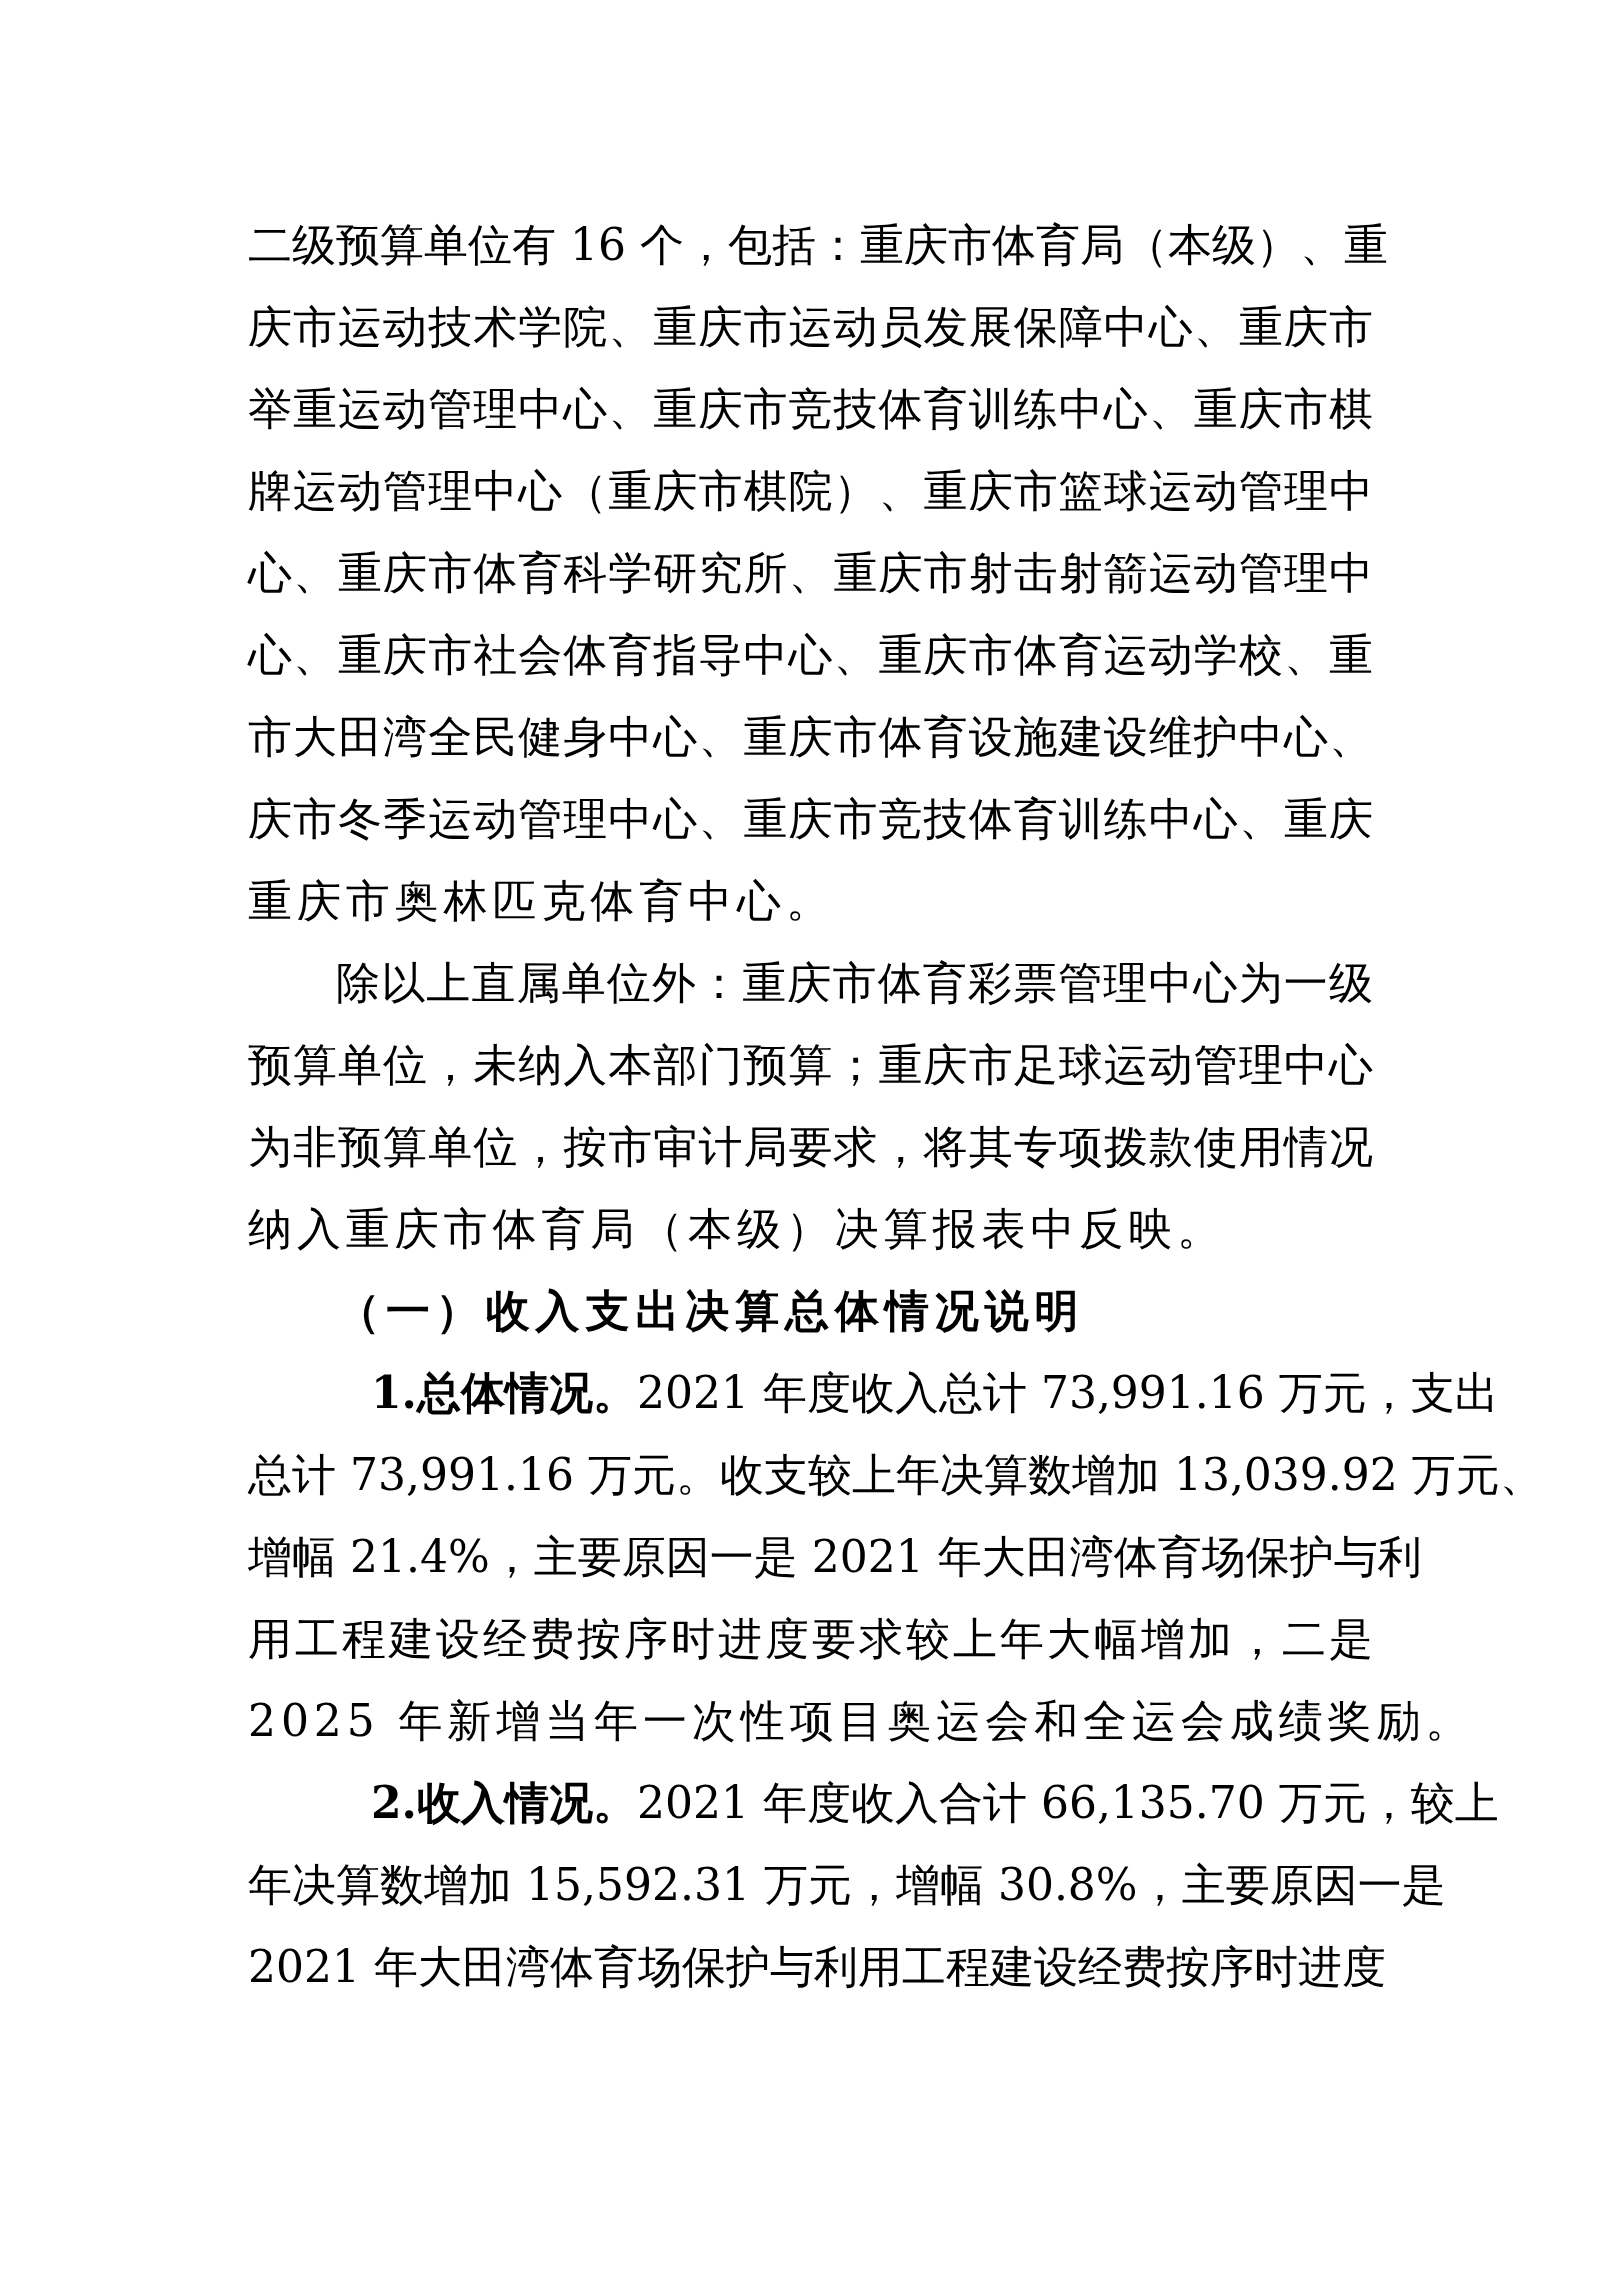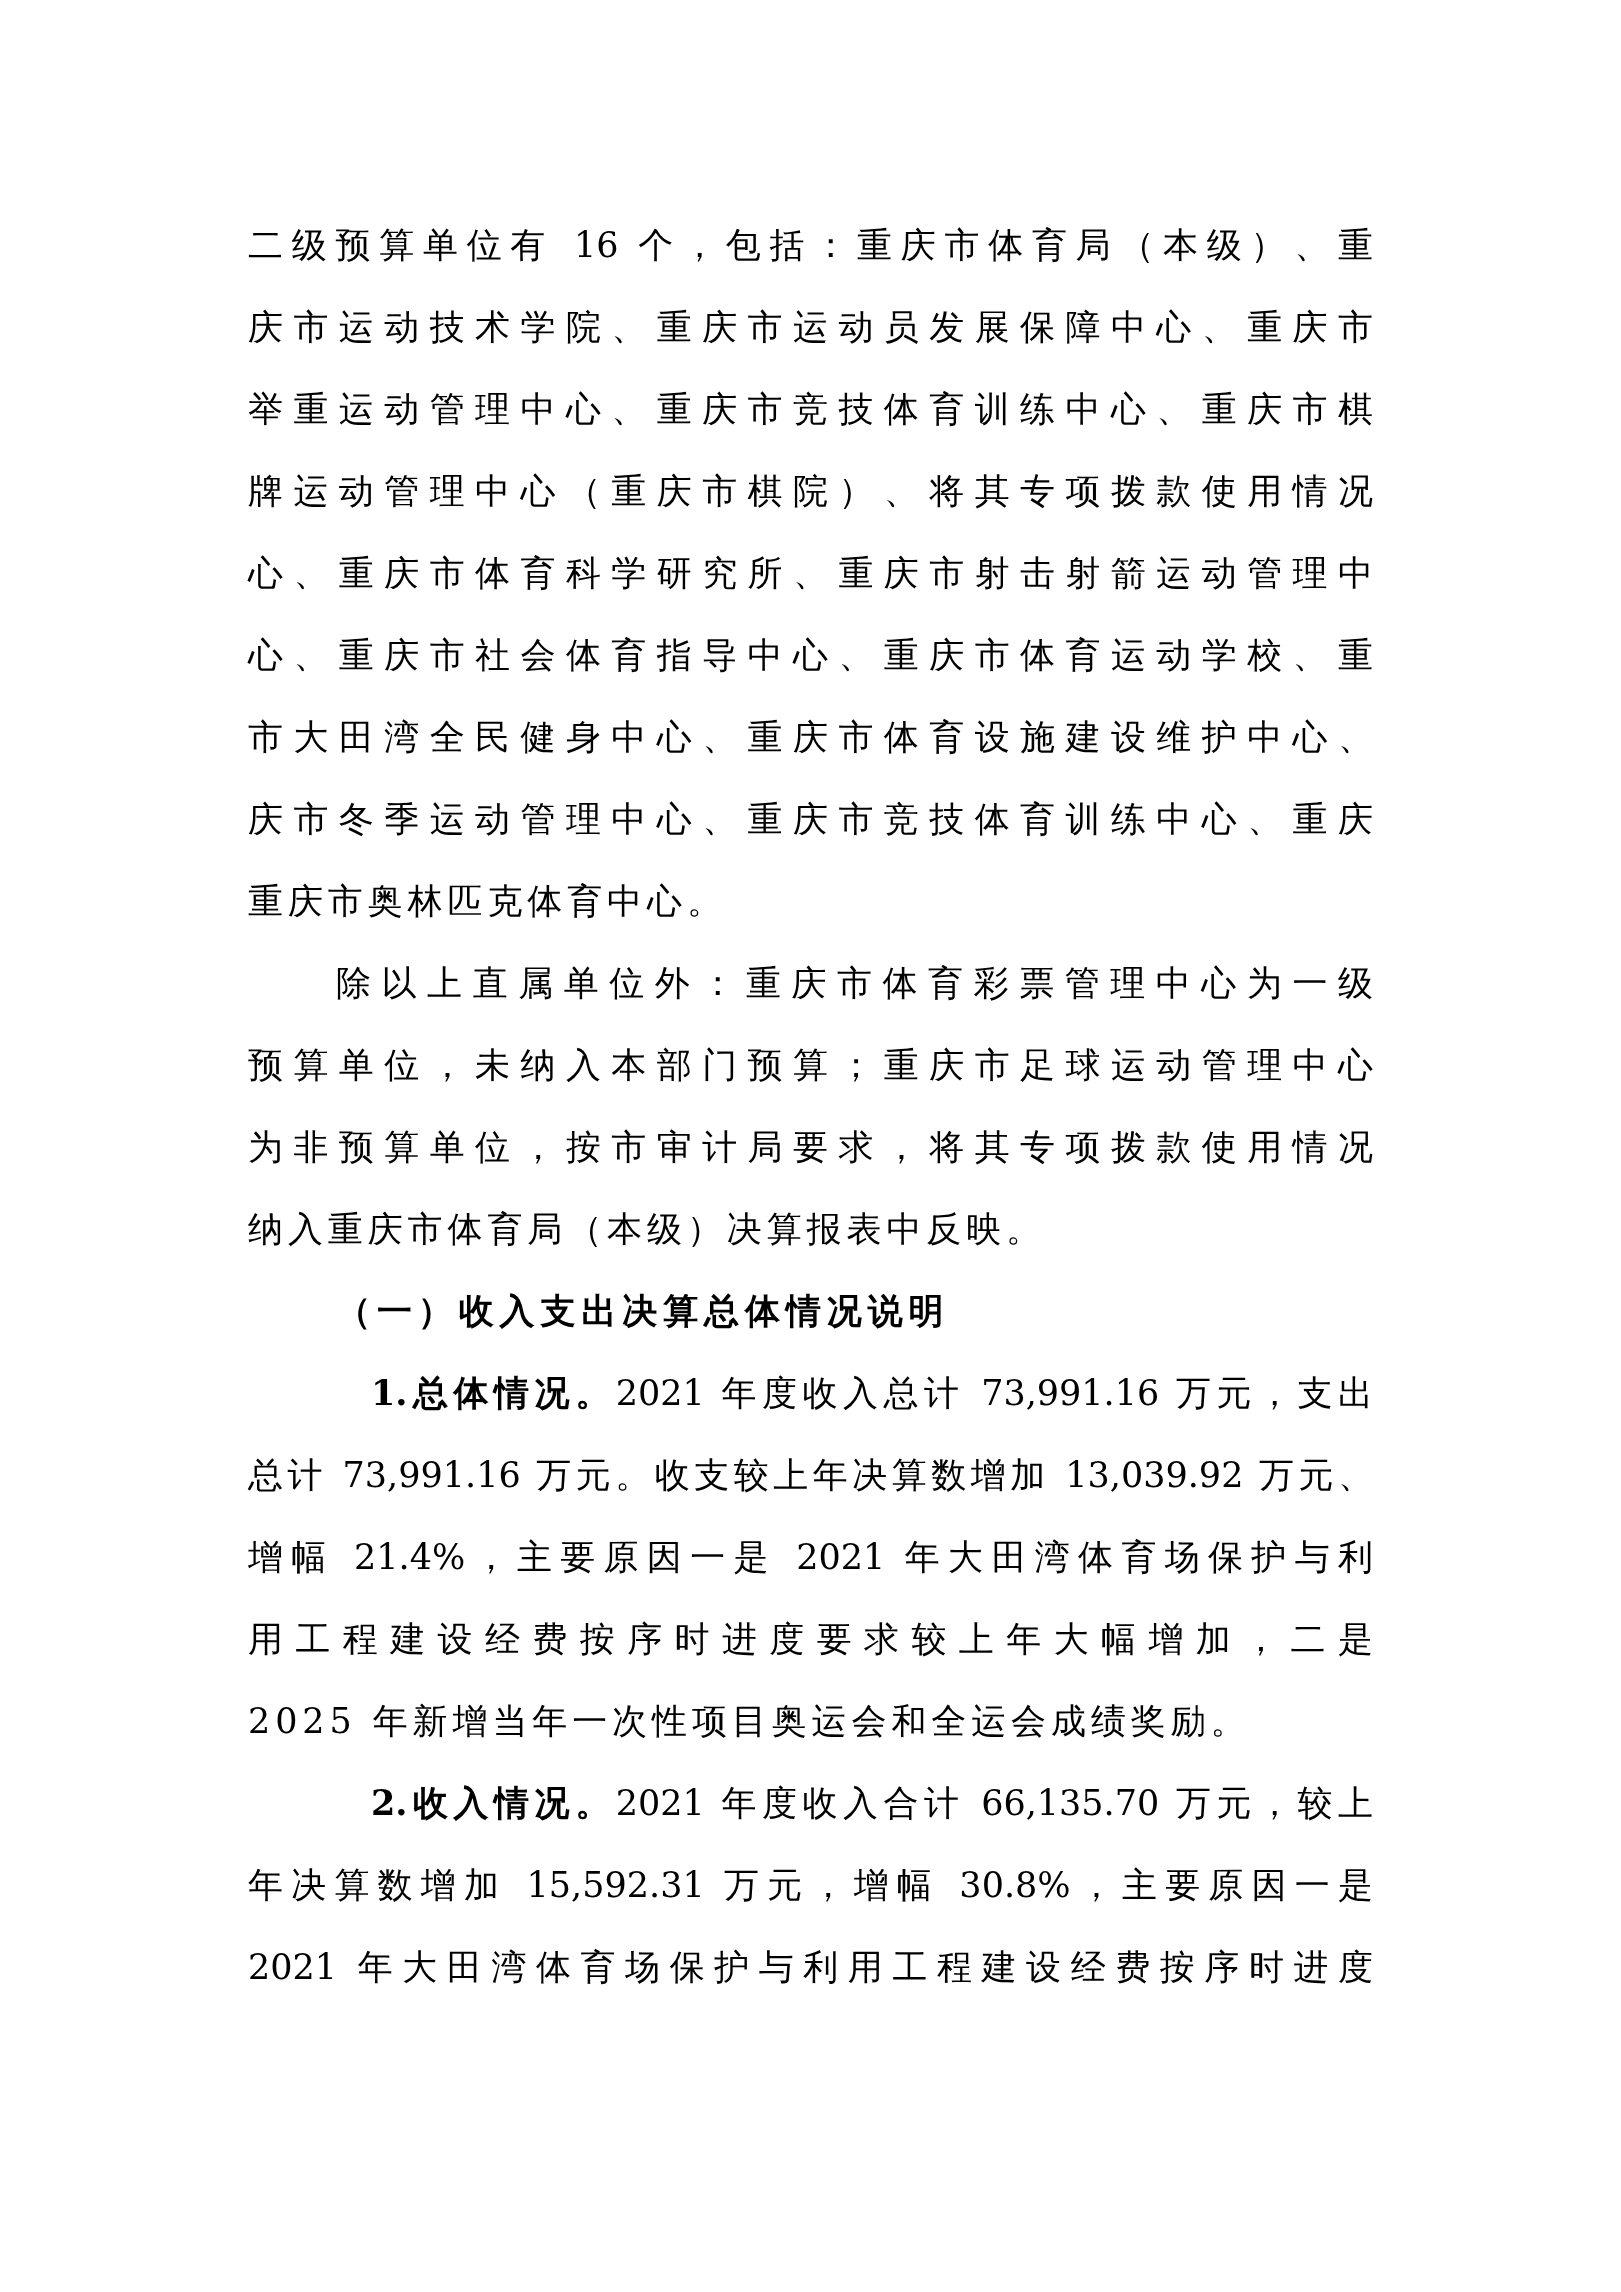--- a/index.html
+++ b/index.html
@@ -17,21 +17,21 @@
     }
     .page {
       position: absolute;
       left: 248px;
       top: 204px;
       width: 1125px;
     }
     .line {
       height: 82px;
       line-height: 82px;
-      font-size: 35px;
+      font-size: 44px;
       white-space: nowrap;
       text-align: justify;
       text-align-last: justify;
       letter-spacing: 0px;
     }
     .line.last {
       text-align-last: left;
       letter-spacing: 4.9px;
     }
     .indent {
@@ -57,21 +57,21 @@
   </style>
 </head>
 <body>
 
 <div class="page">
 
   <div>
     <div class="line">二级预算单位有 16 个，包括：重庆市体育局（本级）、重</div>
     <div class="line">庆市运动技术学院、重庆市运动员发展保障中心、重庆市</div>
     <div class="line">举重运动管理中心、重庆市竞技体育训练中心、重庆市棋</div>
-    <div class="line">牌运动管理中心（重庆市棋院）、将其专项拨款使用情况</div>
+    <div class="line">牌运动管理中心（重庆市棋院）、重庆市篮球运动管理中</div>
     <div class="line">心、重庆市体育科学研究所、重庆市射击射箭运动管理中</div>
     <div class="line">心、重庆市社会体育指导中心、重庆市体育运动学校、重</div>
     <div class="line">市大田湾全民健身中心、重庆市体育设施建设维护中心、</div>
     <div class="line">庆市冬季运动管理中心、重庆市竞技体育训练中心、重庆</div>
     <div class="line last">重庆市奥林匹克体育中心。</div>
   </div>
 
   <div>
     <div class="line indent">除以上直属单位外：重庆市体育彩票管理中心为一级</div>
     <div class="line">预算单位，未纳入本部门预算；重庆市足球运动管理中心</div>

